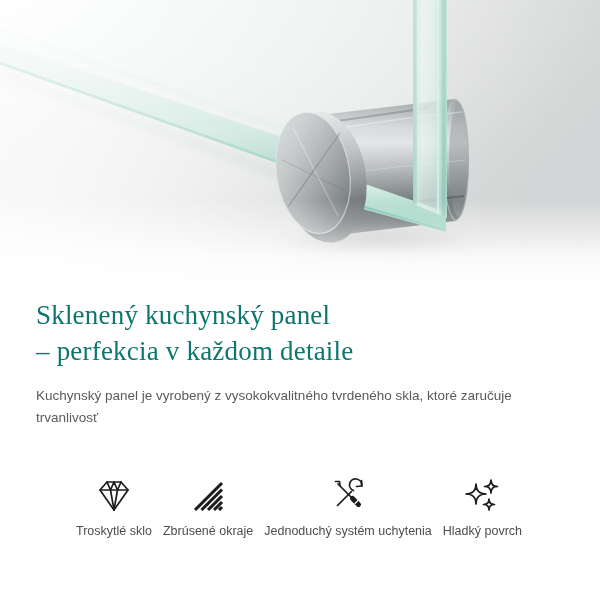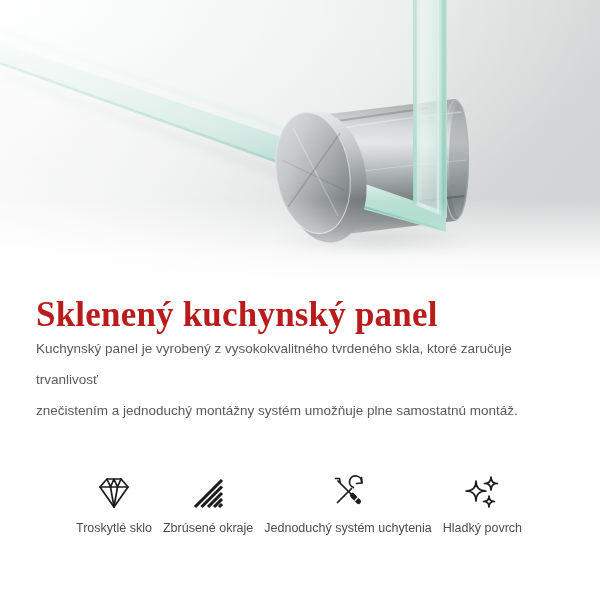--- a/index.html
+++ b/index.html
@@ -6,29 +6,29 @@
   body{
     width:600px;height:600px;overflow:hidden;background:#ffffff;
     font-family:"Liberation Sans",sans-serif;
     -webkit-font-smoothing:antialiased;
   }
   .hero{width:600px;height:285px;position:relative;}
   .hero svg{display:block;}
   .content{padding:0 36px;}
   .page-title{
     font-family:"Liberation Serif","DejaVu Serif",serif;
-    font-weight:700;
-    font-size:35px;line-height:36px;
-    color:#b91c1c;
+    font-weight:400;
+    font-size:27px;line-height:36px;
+    color:#0f766e;
     margin:12px 0 0 0;
     letter-spacing:.2px;
   }
   .paragraph{
-    margin-top:0;
-    font-size:13.5px;line-height:31px;
+    margin-top:16px;
+    font-size:13.5px;line-height:22px;
     color:#5a5a5a;
   }
   .features{
     display:flex;justify-content:space-between;
     margin:46px 0 0 0;
     padding:0 42px 0 40px;
   }
   .feature{
     display:flex;flex-direction:column;align-items:center;
   }
@@ -167,25 +167,25 @@
       <rect width="600" height="285" filter="url(#noise)" opacity="0.55"></rect>
       <rect width="600" height="285" fill="url(#washTL)"></rect>
       <rect x="0" y="60" width="340" height="225" fill="url(#washBL)"></rect>
       <rect x="0" y="200" width="600" height="85" fill="url(#washB)"></rect>
     </svg>
   </div>
 
   <div class="content">
     <h1 class="page-title">
       <span>Sklenený kuchynský panel</span><br>
+      <span>– perfekcia v každom detaile</span>
     </h1>
 
     <div class="paragraph">
       <div>Kuchynský panel je vyrobený z vysokokvalitného tvrdeného skla, ktoré zaručuje trvanlivosť</div>
-      <div>znečistením a jednoduchý montážny systém umožňuje plne samostatnú montáž.</div>
     </div>
 
     <div class="features">
 
       <div class="feature">
         <div class="icon">
           <svg width="38" height="38" viewBox="0 0 38 38">
             <g class="ic">
               <polygon points="19,33 5,13 12,5 26,5 33,13"></polygon>
               <line x1="5" y1="13" x2="33" y2="13"></line>

